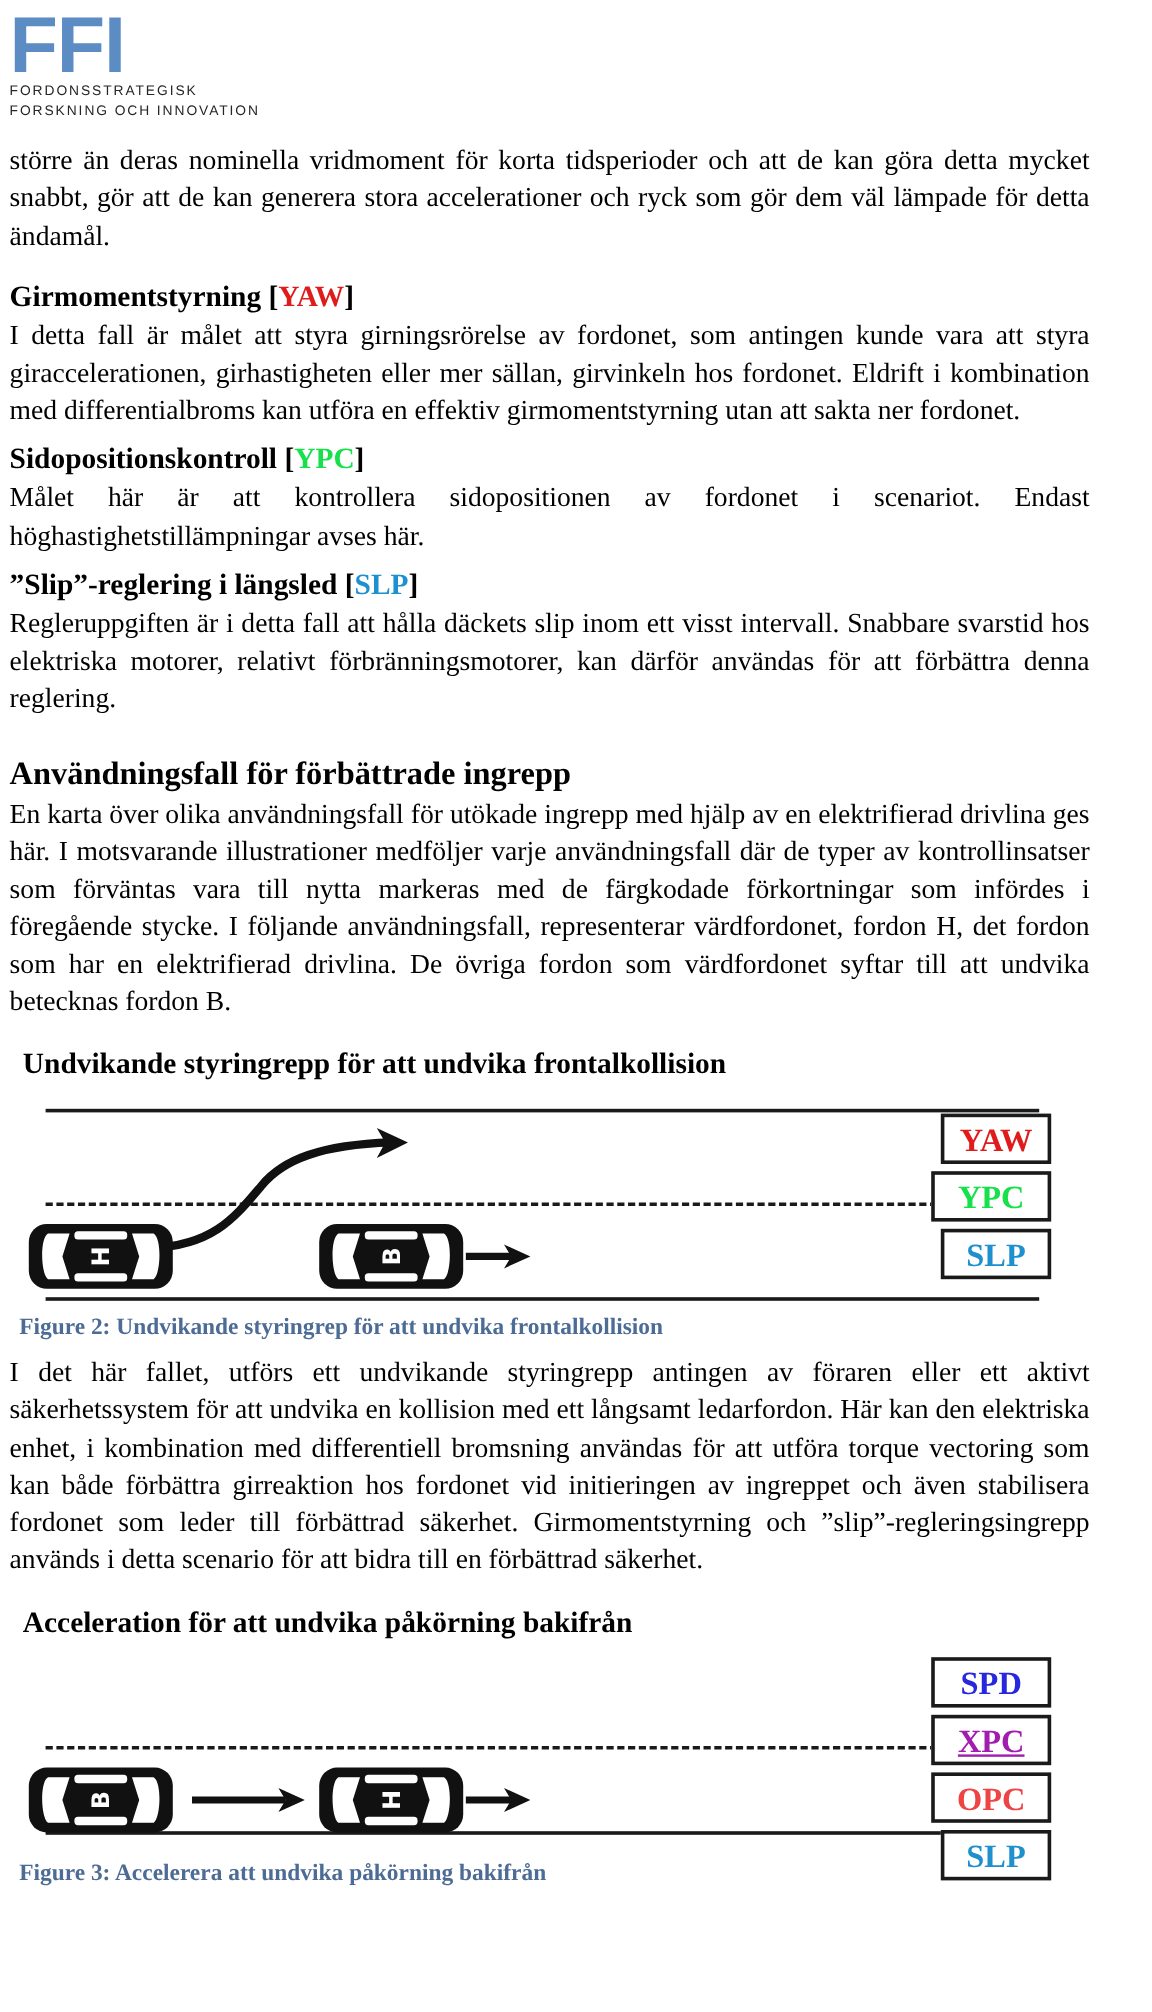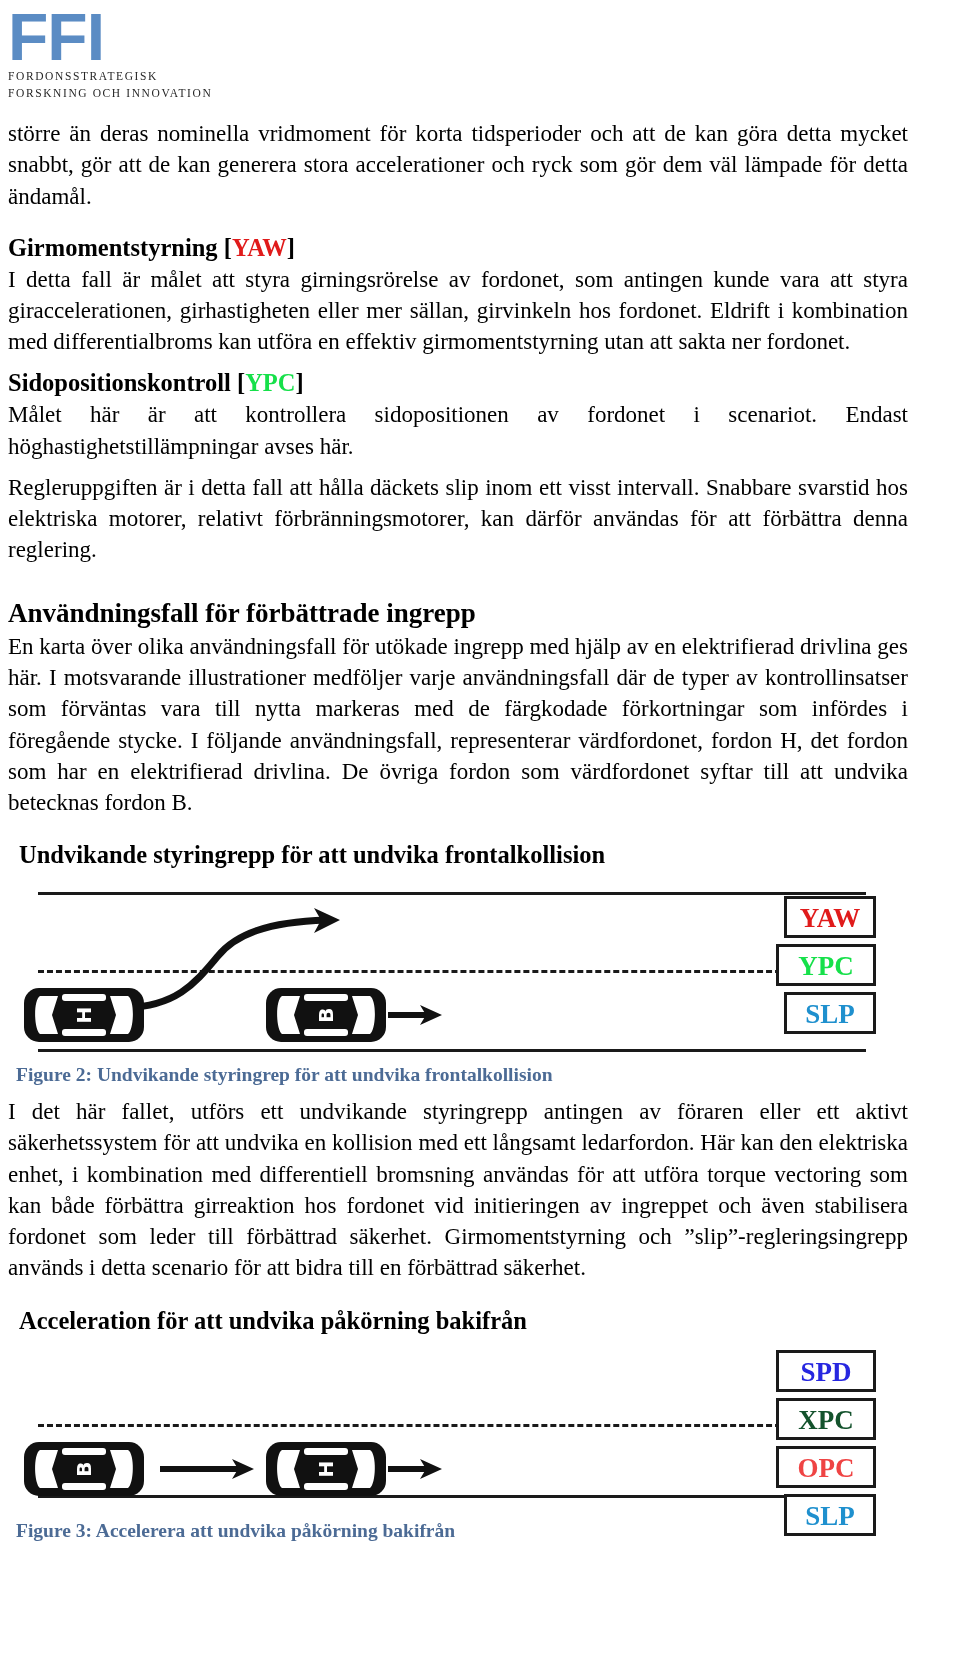--- a/index.html
+++ b/index.html
@@ -33,21 +33,21 @@
     font-family: "Liberation Sans", "DejaVu Sans", sans-serif;
     font-size: 66px;
     font-weight: bold;
     letter-spacing: -1px;
     line-height: 0.95;
     color: #5b8cc4;
     display: block;
     height: 62px;
   }
   .logo-sub {
-    font-family: Liberation Serif, serif;
+    font-family: Liberation Sans, sans-serif;
     font-size: 11.5px;
     letter-spacing: 1.6px;
     color: #262626;
     line-height: 1.45;
     display: block;
     font-weight: 500;
   }
 
   
   .content {
@@ -83,21 +83,21 @@
     margin: 11px;
     font-size: 24.5px;
     font-weight: bold;
     line-height: 1.3;
   }
 
   .tag-yaw { color: #e01b1b; }
   .tag-ypc { color: #16e04a; }
   .tag-slp { color: #1f90ce; }
   .tag-spd { color: #2727e0; }
-  .tag-xpc { color: #14532d; }
+  .tag-xpc { color: #a21caf; text-decoration: underline; }
   .tag-opc { color: #ef4444; }
 
   
   .figure {
     position: relative;
     width: 900px;
   }
   .fig-canvas {
     position: relative;
     width: 900px;
@@ -189,20 +189,21 @@
     <h3 class="sub"><span>Girmomentstyrning</span> <span>[</span><span class="tag-yaw">YAW</span><span>]</span></h3>
     <p class="body">I detta fall är målet att styra girningsrörelse av fordonet, som antingen kunde vara att styra giraccelerationen, girhastigheten eller mer sällan, girvinkeln hos fordonet. Eldrift i kombination med differentialbroms kan utföra en effektiv girmomentstyrning utan att sakta ner fordonet.</p>
 
     <div class="gap-sm"></div>
 
     <h3 class="sub"><span>Sidopositionskontroll</span> <span>[</span><span class="tag-ypc">YPC</span><span>]</span></h3>
     <p class="body">Målet här är att kontrollera sidopositionen av fordonet i scenariot. Endast höghastighetstillämpningar avses här.</p>
 
     <div class="gap-sm"></div>
 
+    <h3 class="sub"><span>”Slip”-reglering i längsled</span> <span>[</span><span class="tag-slp">SLP</span><span>]</span></h3>
     <p class="body">Regleruppgiften är i detta fall att hålla däckets slip inom ett visst intervall. Snabbare svarstid hos elektriska motorer, relativt förbränningsmotorer, kan därför användas för att förbättra denna reglering.</p>
 
     <div class="gap-lg"></div>
 
     <h2 class="section">Användningsfall för förbättrade ingrepp</h2>
     <p class="body">En karta över olika användningsfall för utökade ingrepp med hjälp av en elektrifierad drivlina ges här. I motsvarande illustrationer medföljer varje användningsfall där de typer av kontrollinsatser som förväntas vara till nytta markeras med de färgkodade förkortningar som infördes i föregående stycke. I följande användningsfall, representerar värdfordonet, fordon H, det fordon som har en elektrifierad drivlina. De övriga fordon som värdfordonet syftar till att undvika betecknas fordon B.</p>
 
     <div class="gap-sm"></div>
 
     <h3 class="figtitle">Undvikande styringrepp för att undvika frontalkollision</h3>

